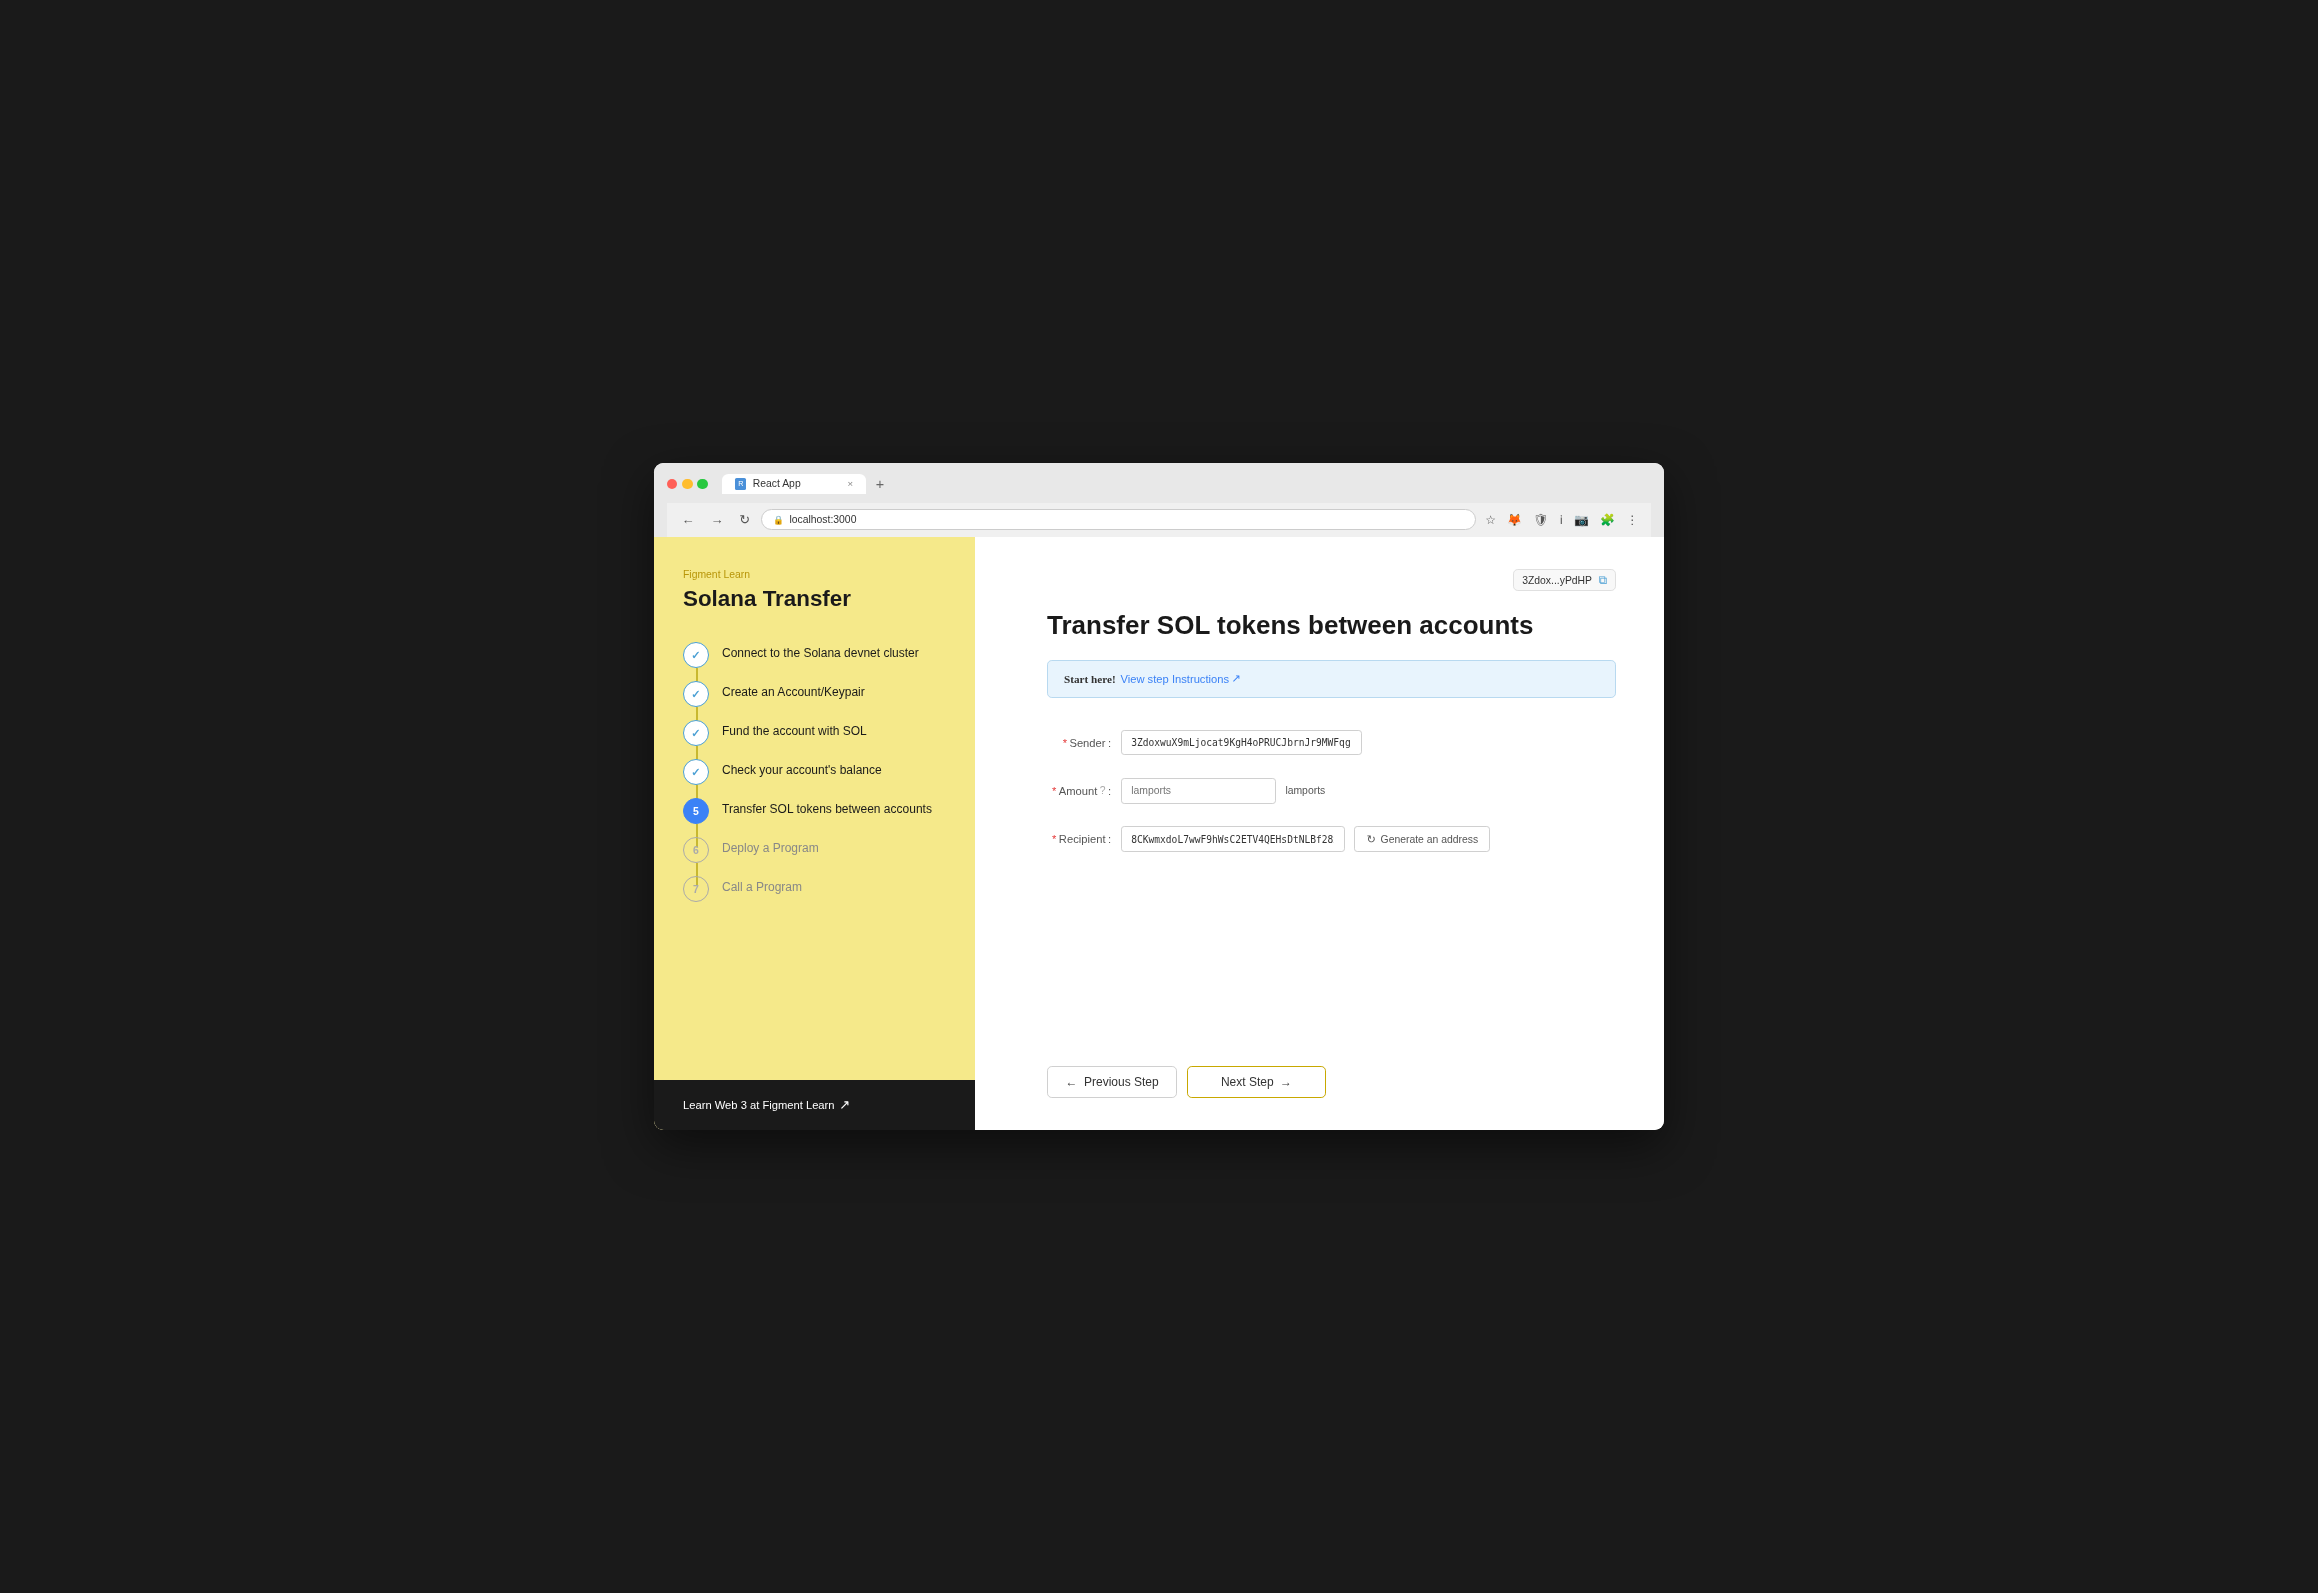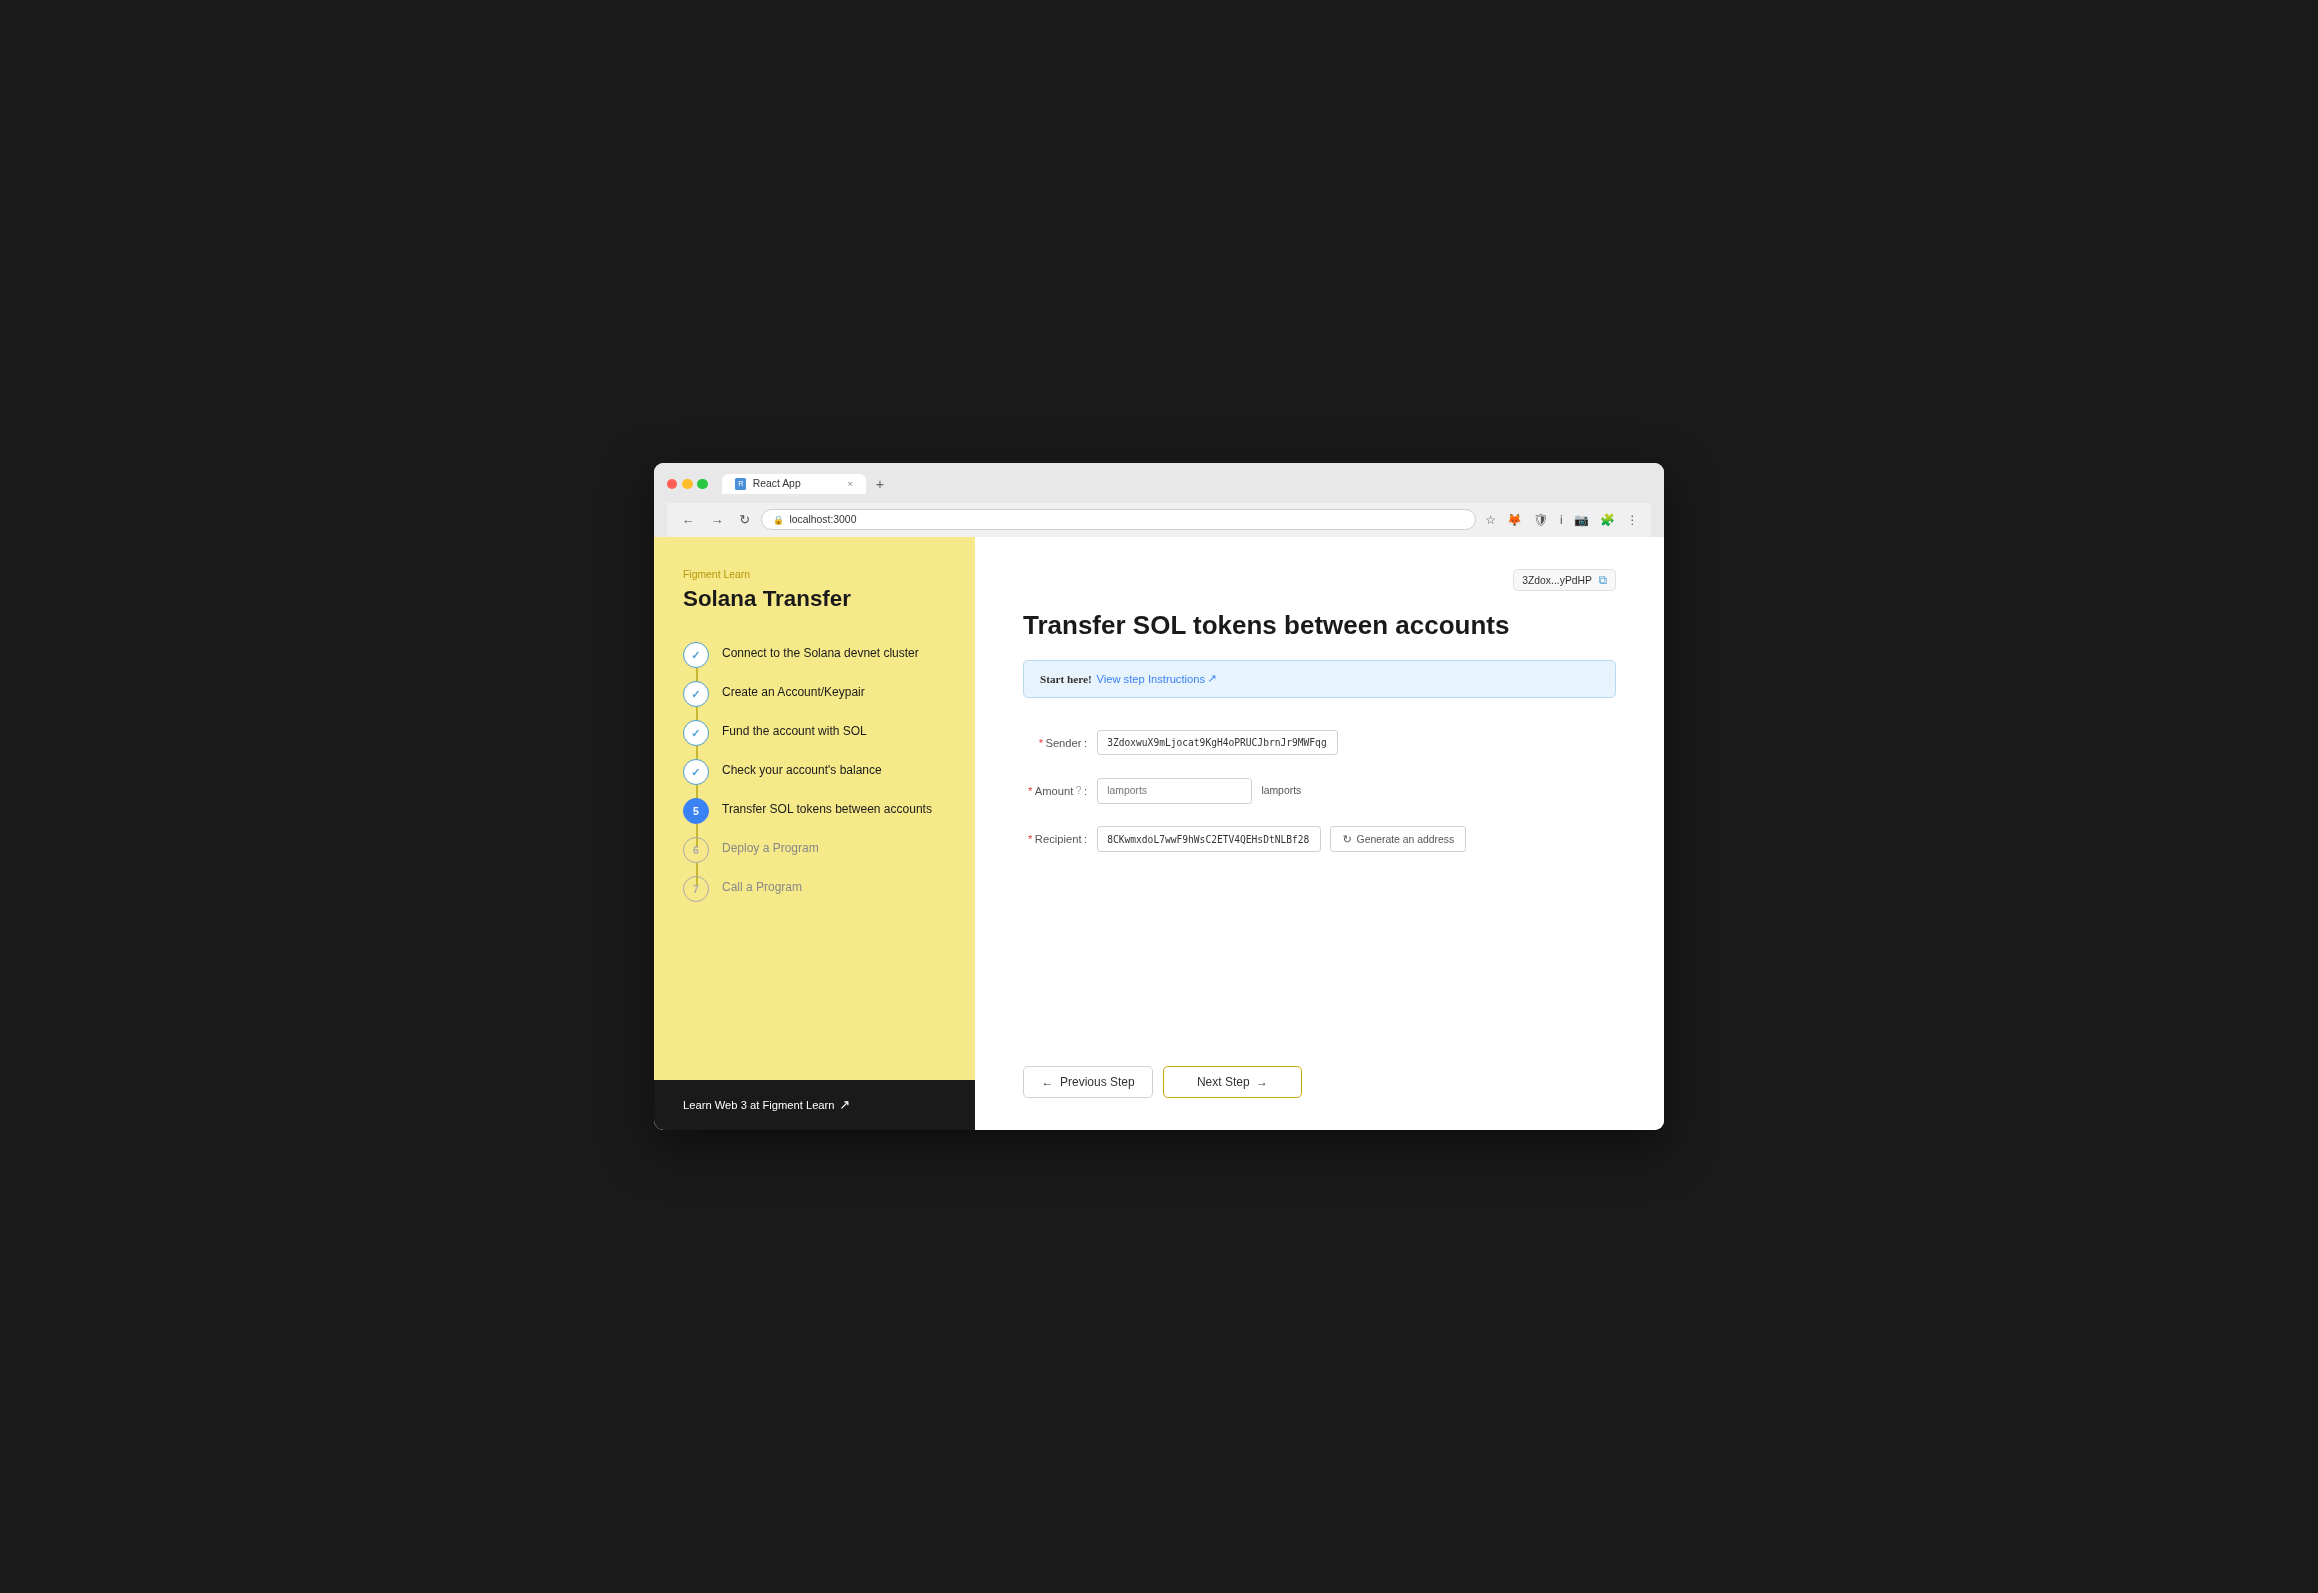--- a/index.html
+++ b/index.html
@@ -144,20 +144,21 @@
       font-size: 12px;
       color: #555;
       cursor: pointer;
       padding: 1.6px 3.2px;
     }
 
     
     .app-container {
       display: flex;
       height: 593px;
+      gap: 24px;
     }
 
     
     .sidebar {
       width: 321px;
       background: #f5e98a;
       display: flex;
       flex-direction: column;
       padding: 0;
       flex-shrink: 0;

